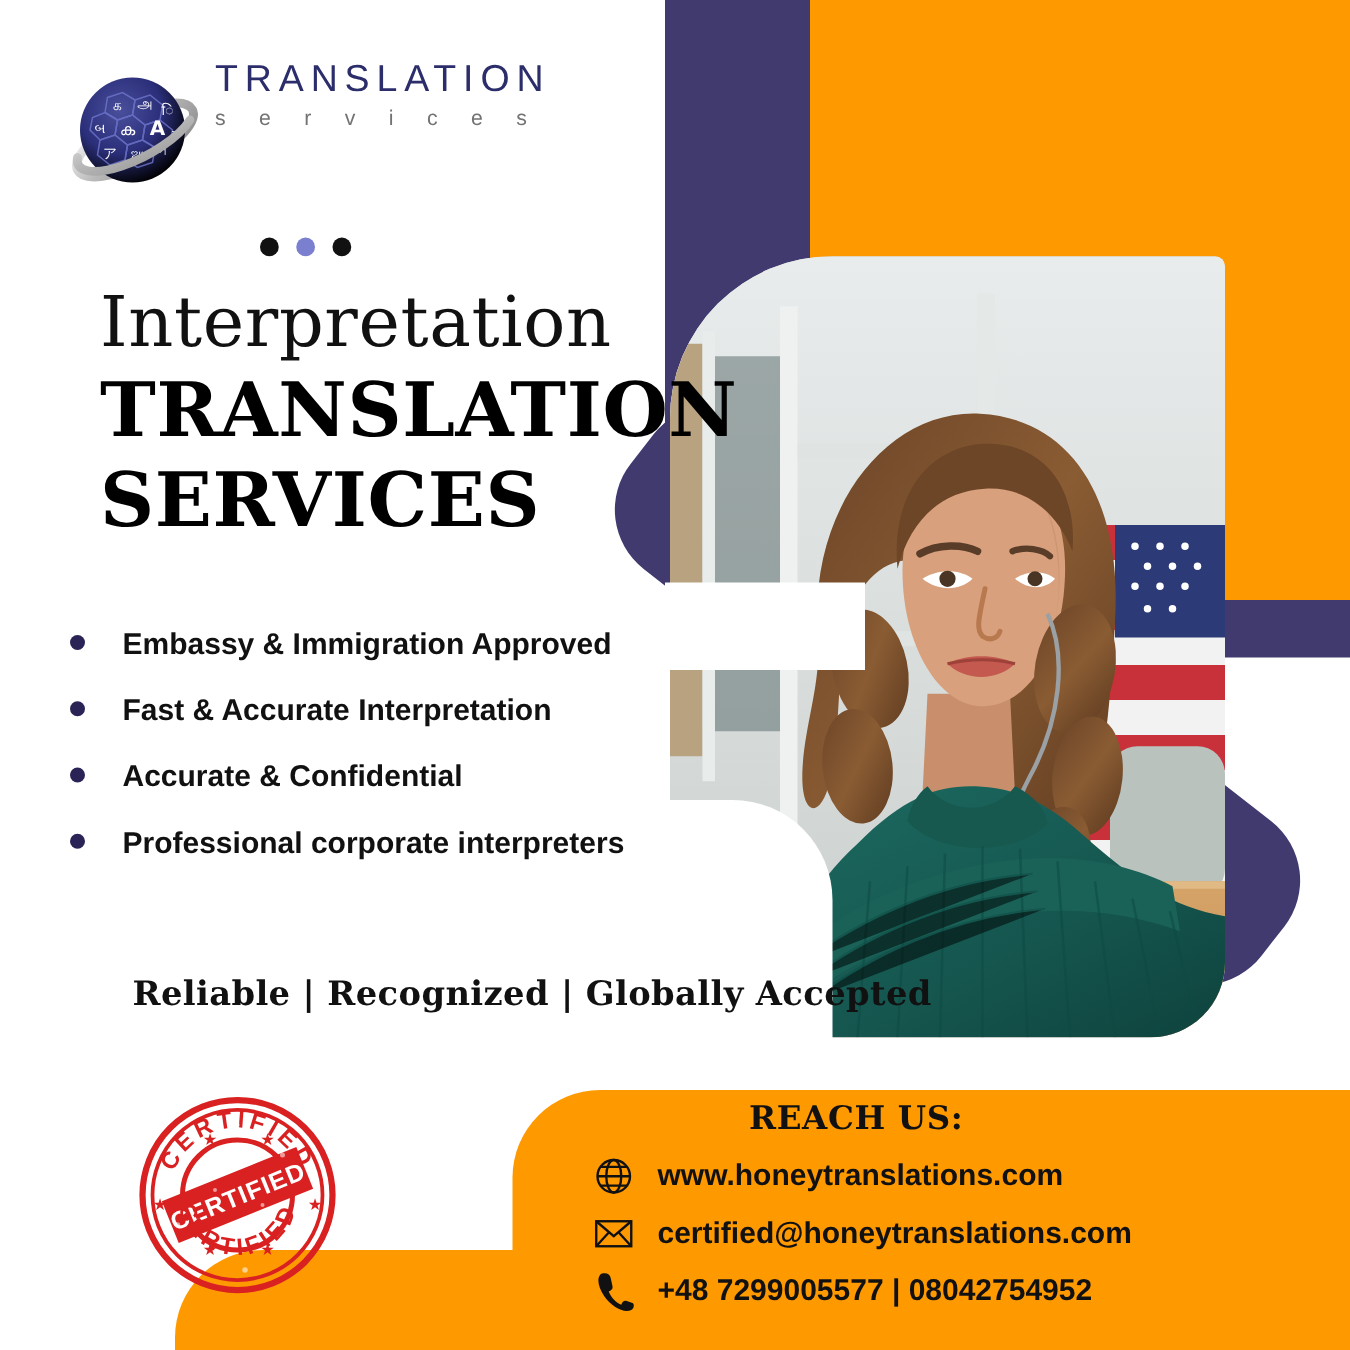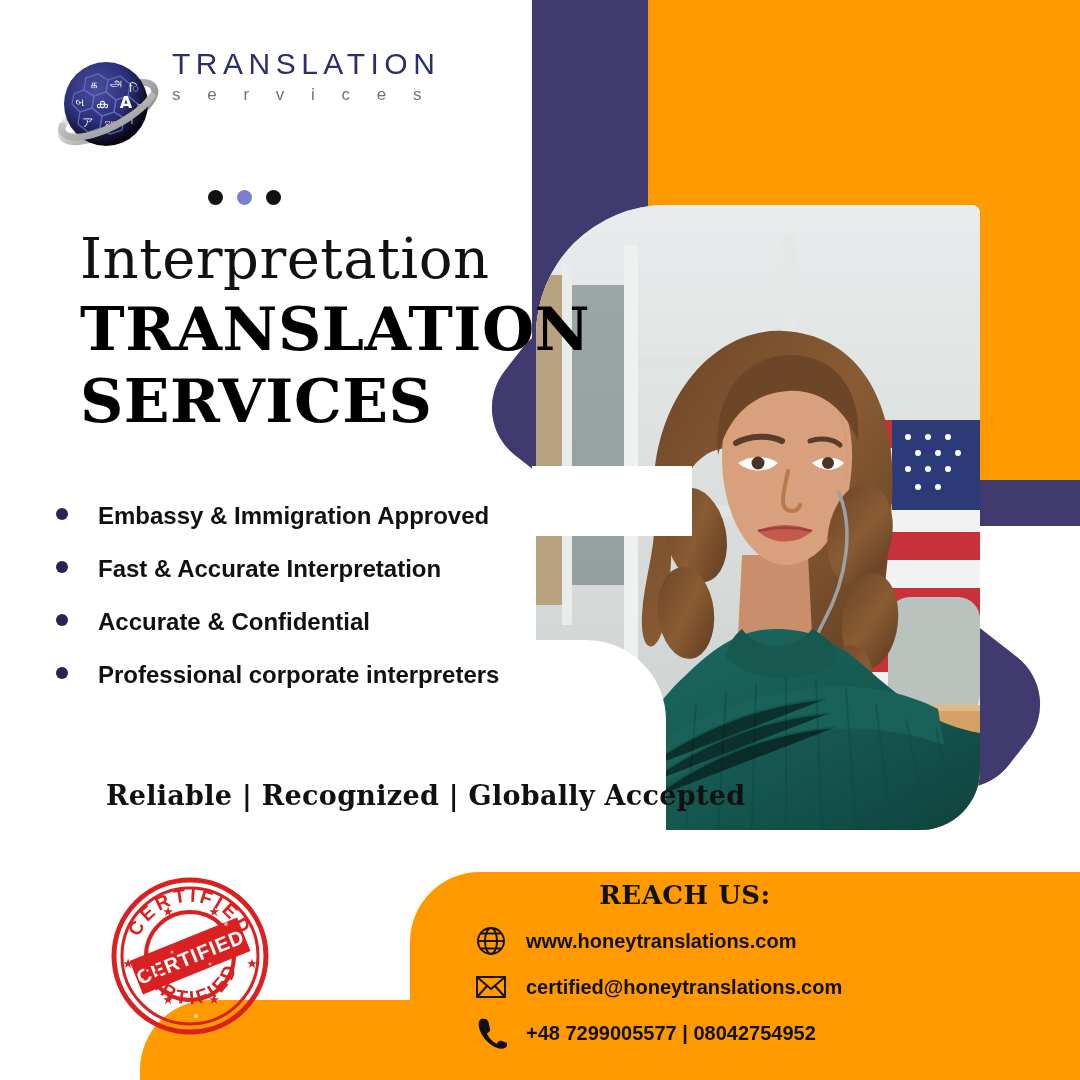--- a/index.html
+++ b/index.html
@@ -145,21 +145,21 @@
   #reach{position:absolute;left:470px;top:880px;width:600px;}
   #reach-title{
     font-family:"DejaVu Serif", serif;
     font-weight:700;font-size:26px;color:#111;text-align:center;
     width:430px;letter-spacing:0.5px;
   }
   .contact-row{display:flex;align-items:center;margin-top:14px;}
   .contact-icon{width:42px;flex:0 0 auto;display:flex;justify-content:center;align-items:center;}
   .contact-text{
     font-family:"Liberation Sans", sans-serif;
-    font-weight:700;font-size:20px;color:#111;line-height:28px;
+    font-weight:700;font-size:24px;color:#111;line-height:28px;
     margin-left:14px;
   }
   .contact-text .l2{display:block;}
 </style>
 </head>
 <body>
 
 <div id="canvas">
 
   <div class="shape" id="purple-plate"></div>

